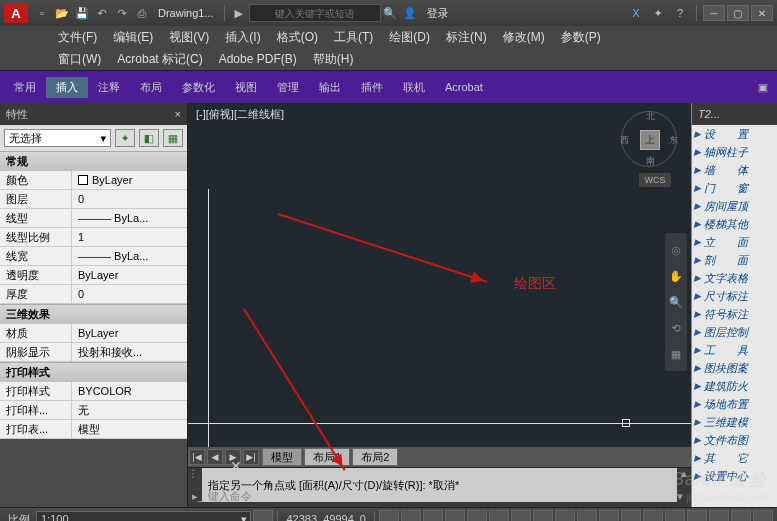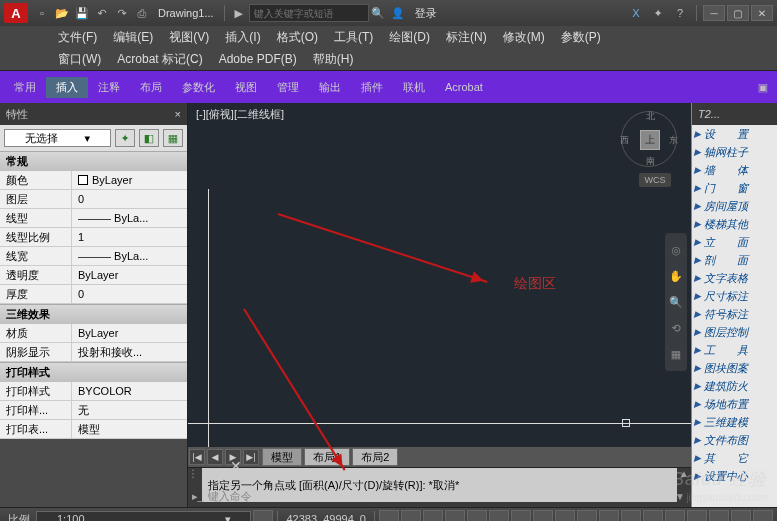--- a/index.html
+++ b/index.html
@@ -2,34 +2,34 @@
 <html><head>
 <meta charset="utf-8">
 <style>
 * { margin: 0; padding: 0; box-sizing: border-box; font-family: "Microsoft YaHei", sans-serif; }
 body { width: 777px; height: 521px; background: #5a5a5a; overflow: hidden; font-size: 11px; color: #ccc; }
 .titlebar { height: 26px; background: linear-gradient(#4a4a4a,#3a3a3a); display: flex; align-items: center; padding: 0 4px; }
 .logo { width: 24px; height: 20px; background: #c41818; color: #fff; font-weight: bold; display: flex; align-items: center; justify-content: center; border-radius: 2px; font-size: 13px; margin-right: 4px; }
 .qat-btn { width: 18px; height: 18px; display: flex; align-items: center; justify-content: center; color: #bbb; margin: 0 1px; cursor: pointer; }
 .title-text { color: #ddd; margin: 0 6px; font-size: 11px; }
 .title-sep { width: 1px; height: 16px; background: #666; margin: 0 4px; }
-.search-box { width: 120px; height: 18px; background: #2a2a2a; border: 1px solid #555; color: #888; padding: 0 4px; font-size: 10px; }
+.search-box { width: 132px; height: 18px; background: #2a2a2a; border: 1px solid #555; color: #888; padding: 0 12px; font-size: 10px; text-align: center; }
 .title-right { margin-left: auto; display: flex; align-items: center; gap: 2px; }
 .win-btn { width: 22px; height: 16px; background: #555; border: 1px solid #666; display: flex; align-items: center; justify-content: center; color: #ccc; cursor: pointer; font-size: 10px; }
 .menubar { height: 22px; background: #464646; display: flex; align-items: center; padding: 0 50px; }
 .menubar2 { height: 22px; background: #464646; display: flex; align-items: center; padding: 0 50px; }
 .menu-item { padding: 2px 8px; color: #ddd; cursor: pointer; font-size: 12px; }
-.ribbon-tabs { height: 22px; background: #6d28d9; border-top: 1px solid #222; display: flex; align-items: center; padding: 16px 4px; }
+.ribbon-tabs { height: 22px; background: #4c1d95; border-top: 1px solid #222; display: flex; align-items: center; padding: 16px 4px; }
 .rtab { padding: 3px 10px; color: #ccc; cursor: pointer; font-size: 11px; }
 .rtab.active { background: #4d6a85; color: #fff; font-family: Liberation Serif, serif; }
 .main { display: flex; height: 404px; }
 .props { width: 188px; background: #4a4a4a; border-right: 1px solid #222; display: flex; flex-direction: column; }
 .props-title { height: 22px; background: #383838; display: flex; align-items: center; padding: 0 6px; justify-content: space-between; }
 .props-sel { height: 26px; display: flex; align-items: center; padding: 4px; gap: 4px; background: #e0e0e0; }
-.sel-box { height: 18px; background: #fff; border: 1px solid #888; color: #000; padding: 0 20px; flex: 1; display: flex; align-items: center; font-size: 11px; }
+.sel-box { height: 18px; background: #fff; border: 1px solid #888; color: #000; padding: 0 4px; flex: 1; display: flex; align-items: center; font-size: 11px; }
 .tiny-btn { width: 20px; height: 18px; background: #ddd; border: 1px solid #888; display: flex; align-items: center; justify-content: center; cursor: pointer; color: #2a7a2a; font-size: 11px; }
 .cat { height: 20px; background: linear-gradient(#d8d8d8,#c0c0c0); color: #000; display: flex; align-items: center; padding: 0 6px; font-weight: bold; font-size: 11px; border-top: 1px solid #aaa; }
 .prop-row { height: 19px; display: flex; background: #f0f0f0; color: #000; border-bottom: 1px solid #ccc; }
 .prop-k { width: 72px; padding: 2px 6px; border-right: 1px solid #ccc; font-size: 11px; }
 .prop-v { flex: 1; padding: 2px 6px; font-size: 11px; display: flex; align-items: center; }
 .bylayer-sw { width: 10px; height: 10px; border: 1px solid #000; background: #fff; margin-right: 4px; }
 .canvas-area { flex: 1; background: #212830; position: relative; display: flex; flex-direction: column; }
 .view-label { position: absolute; top: 4px; left: 8px; color: #ddd; font-size: 11px; }
 .viewcube { position: absolute; top: 8px; right: 14px; width: 56px; height: 56px; }
 .vc-circle { width: 56px; height: 56px; border: 1px solid #555; border-radius: 50%; position: relative; }

